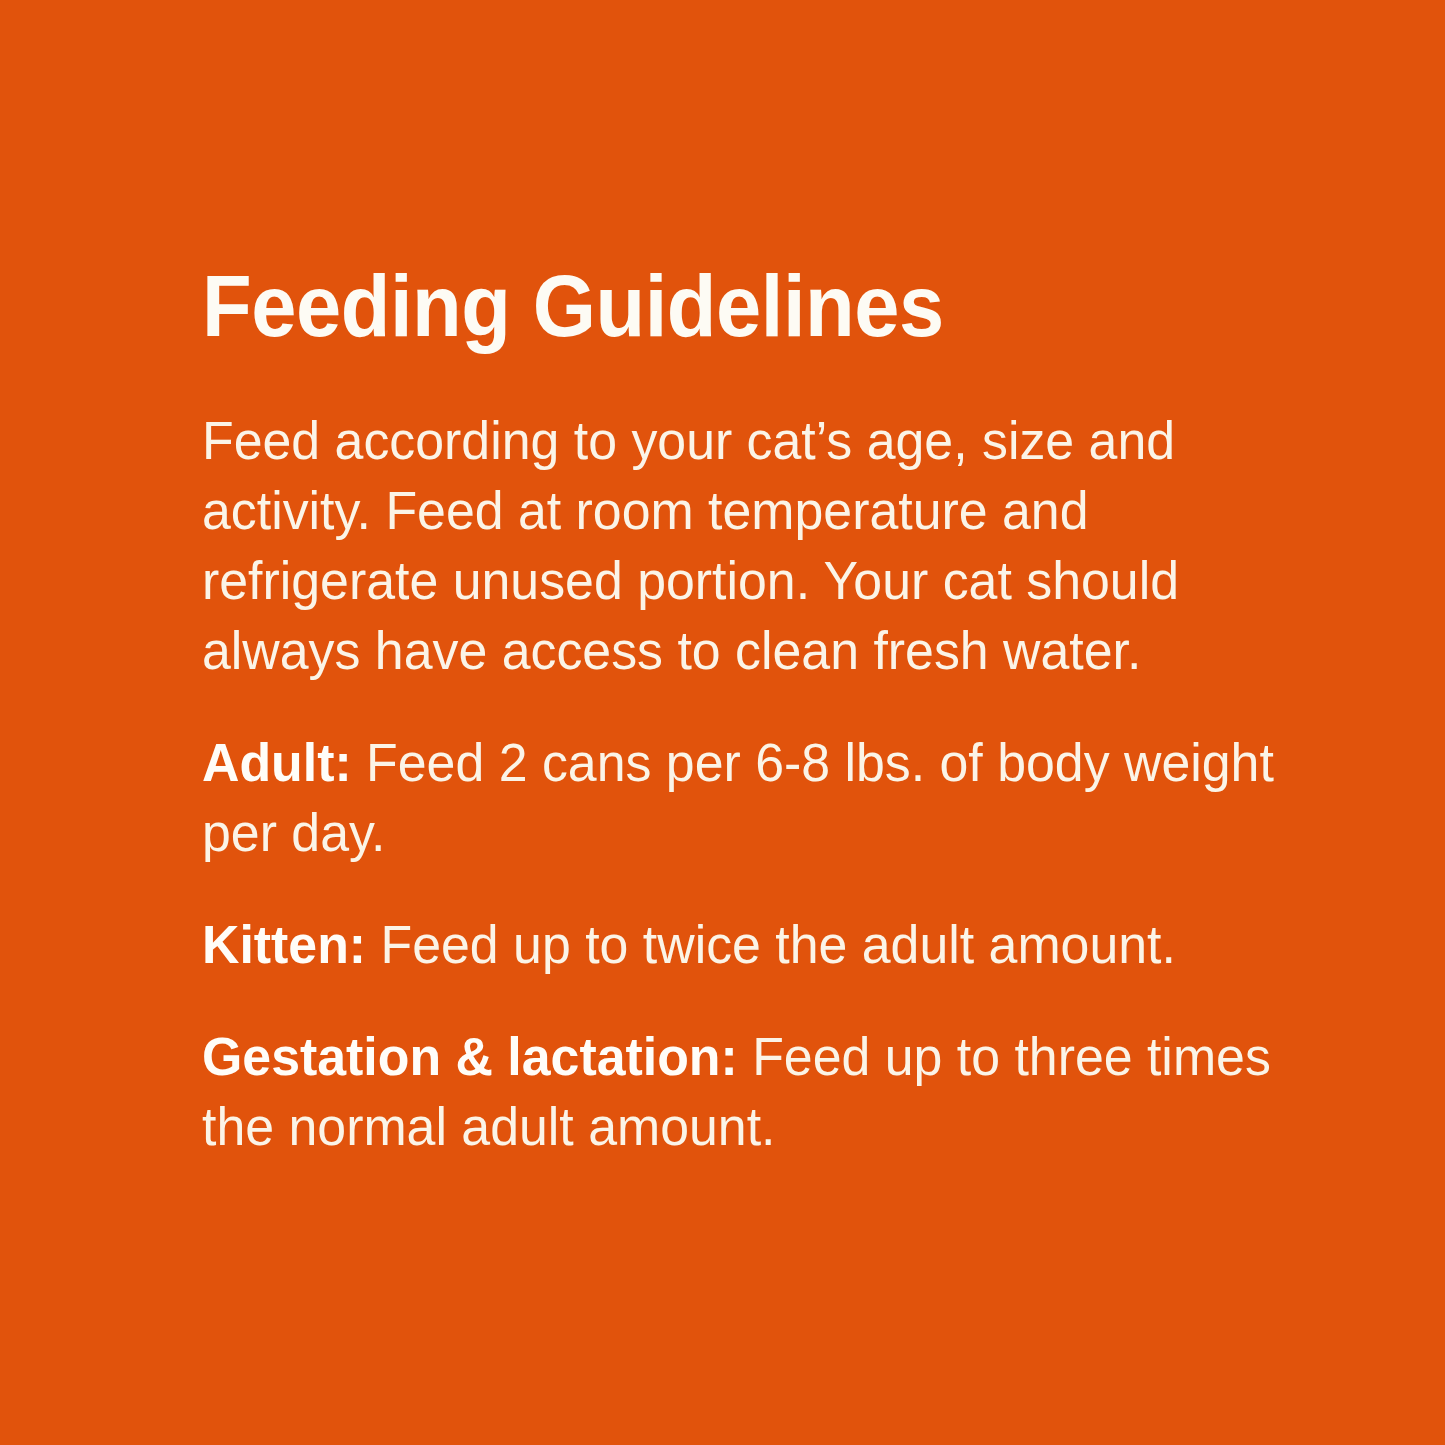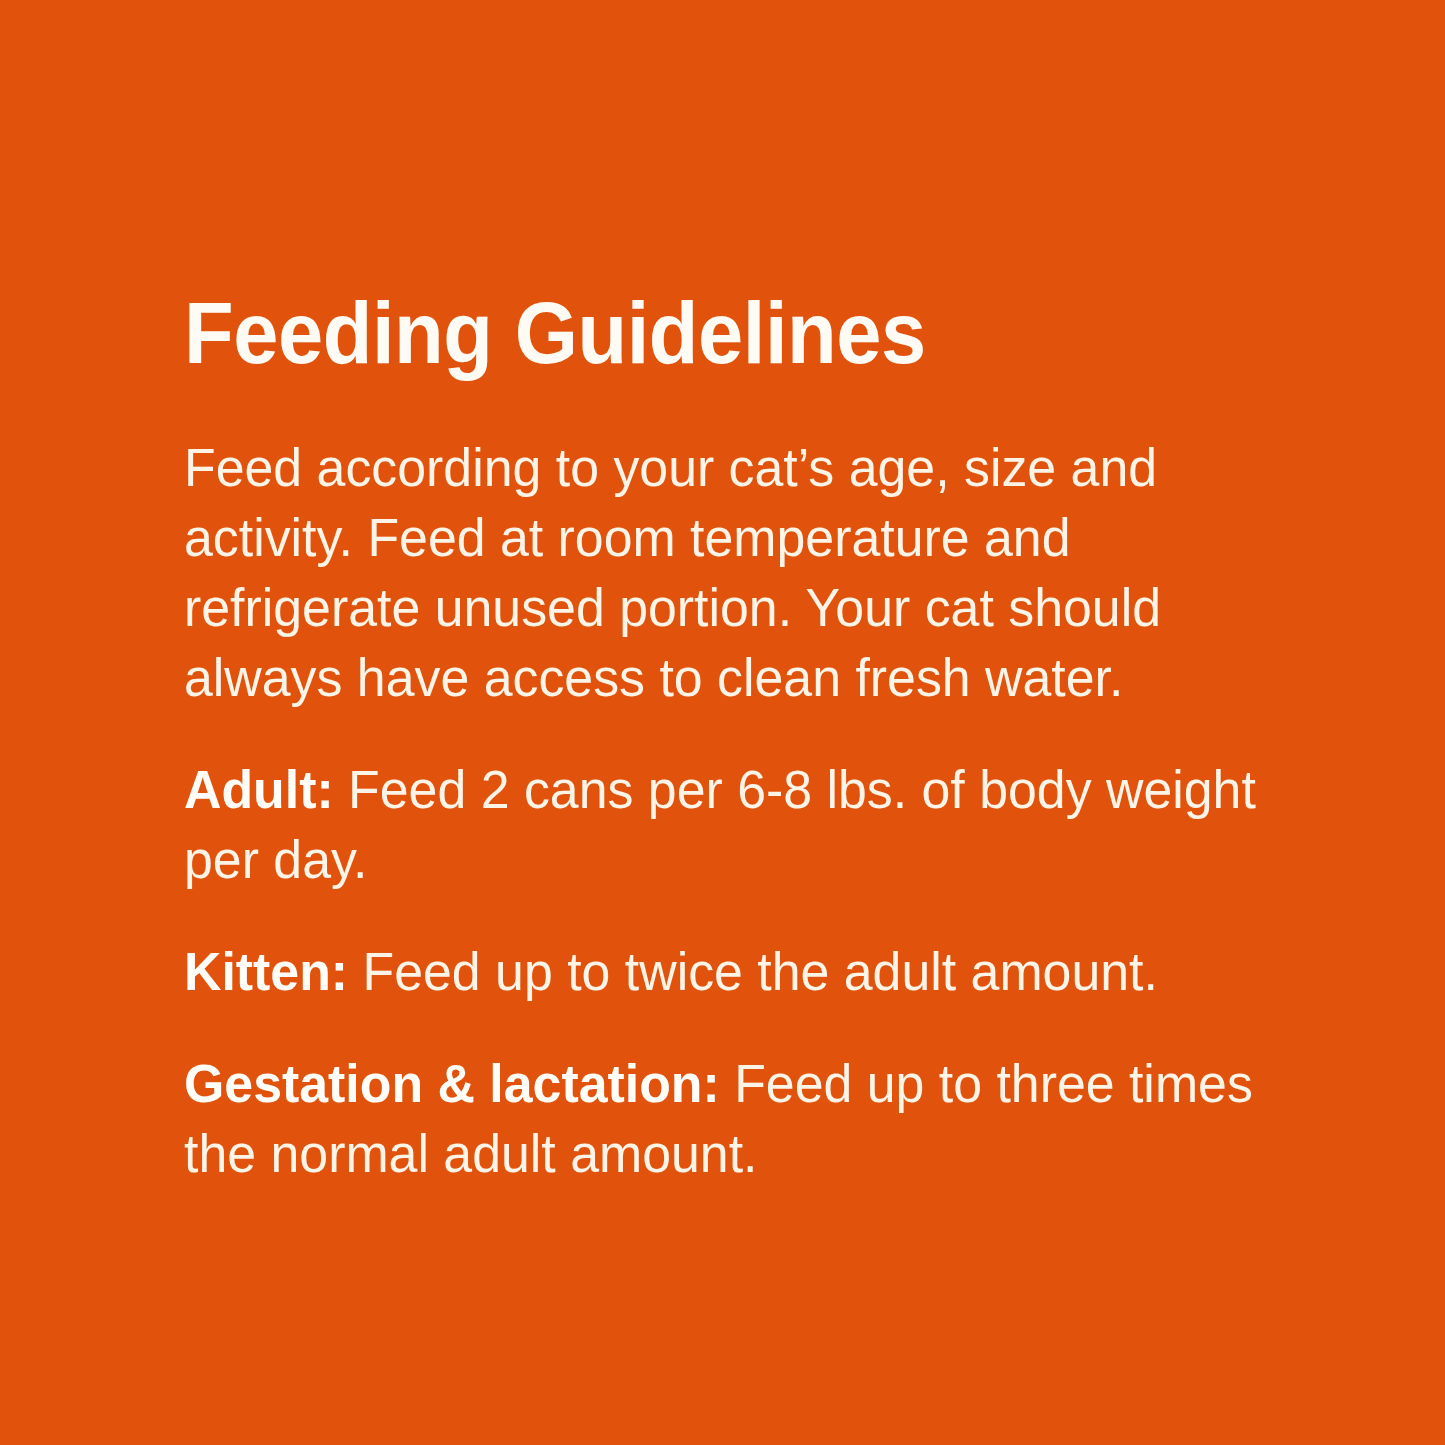--- a/index.html
+++ b/index.html
@@ -19,24 +19,23 @@
     left: 0;
     top: 0;
     width: 1445px;
     height: 1445px;
     background: #E1530C;
     box-sizing: border-box;
   }
 
   #content {
     position: absolute;
-    left: 184px;
+    left: 202px;
     top: 262px;
     width: 1085px;
-    margin-top: 27px;
   }
 
   #heading {
     font-size: 87px;
     font-weight: 700;
     line-height: 1.0;
     color: #FDFBF4;
     letter-spacing: -0.5px;
     margin: 0 0 56px 0;
     white-space: nowrap;

